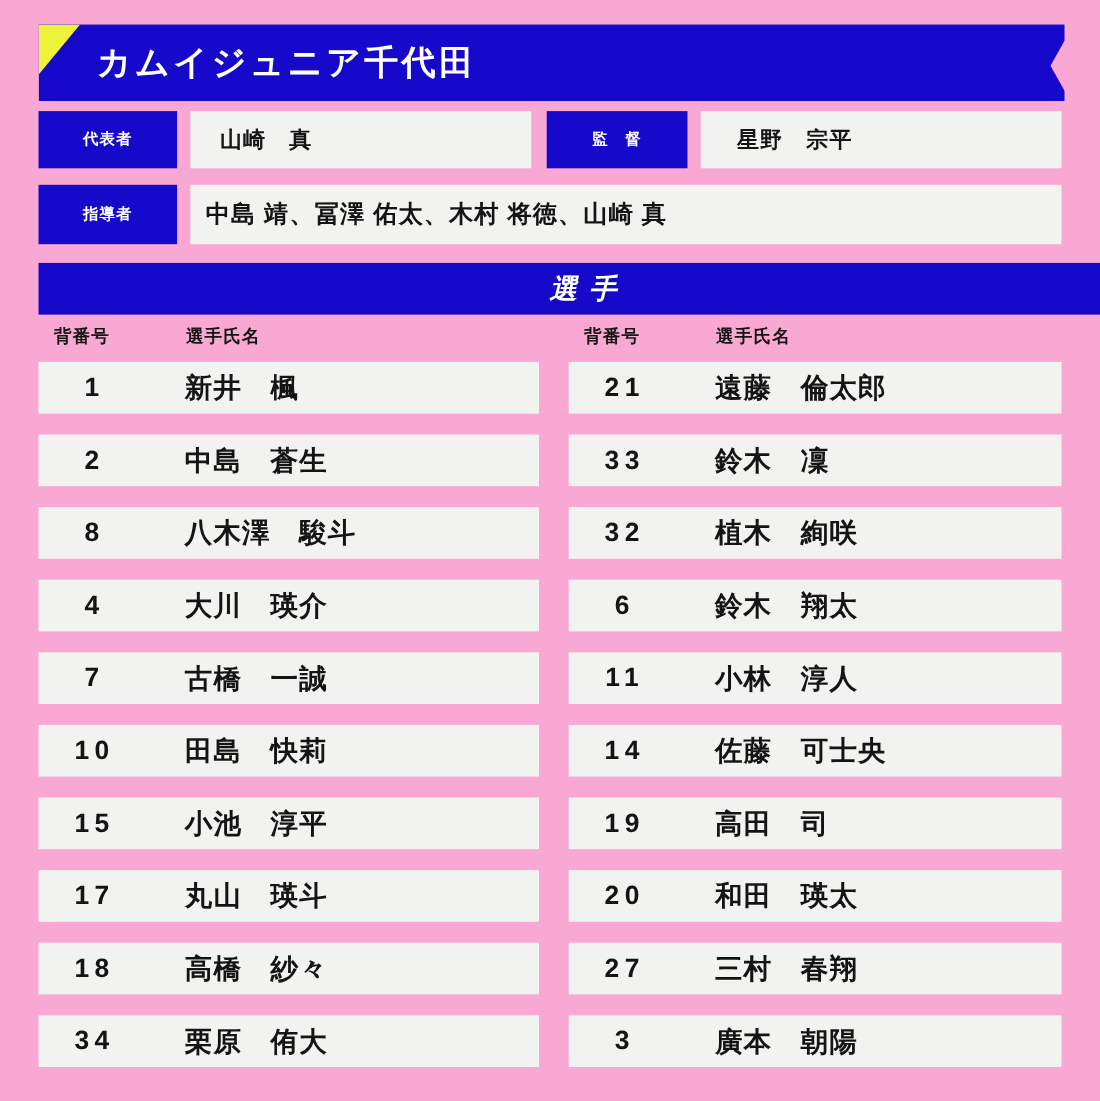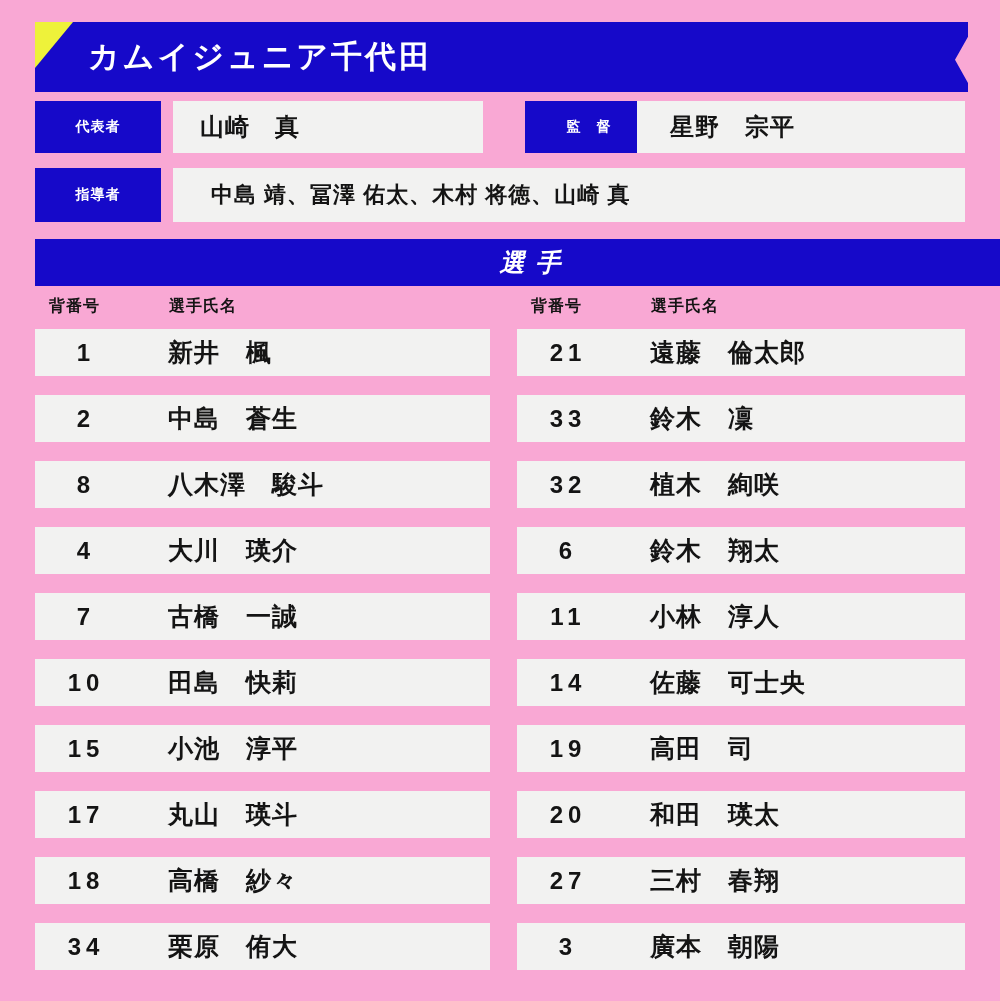--- a/index.html
+++ b/index.html
@@ -59,30 +59,30 @@
     justify-content: center;
     font-size: 14px;
     letter-spacing: 1px;
     white-space: nowrap;
   }
   .value-box {
     position: absolute;
     background: var(--row-gray);
     display: flex;
     align-items: center;
-    font-size: 24px;
+    font-size: 20px;
     letter-spacing: 1px;
     white-space: nowrap;
   }
   .rep-label   { left: 35px;  top: 101px; width: 126px; height: 52px; }
   .rep-value   { left: 173px; top: 101px; width: 310px; height: 52px; padding-left: 27px; }
-  .mgr-label   { left: 497px; top: 101px; width: 128px; height: 52px; margin-left: 28px; }
+  .mgr-label   { left: 497px; top: 101px; width: 128px; height: 52px; }
   .mgr-value   { left: 637px; top: 101px; width: 328px; height: 52px; padding-left: 33px; }
   .coach-label { left: 35px;  top: 168px; width: 126px; height: 54px; }
-  .coach-value { left: 173px; top: 168px; width: 792px; height: 54px; padding-left: 38px; font-size: 22px; }
+  .coach-value { left: 173px; top: 168px; width: 792px; height: 54px; padding-left: 14px; font-size: 22px; }
 
   
   .players-bar {
     position: absolute;
     left: 35px; top: 239px;
     width: 992px; height: 47px;
     background: var(--primary-blue);
     color: #ffffff;
     display: flex;
     align-items: center;

